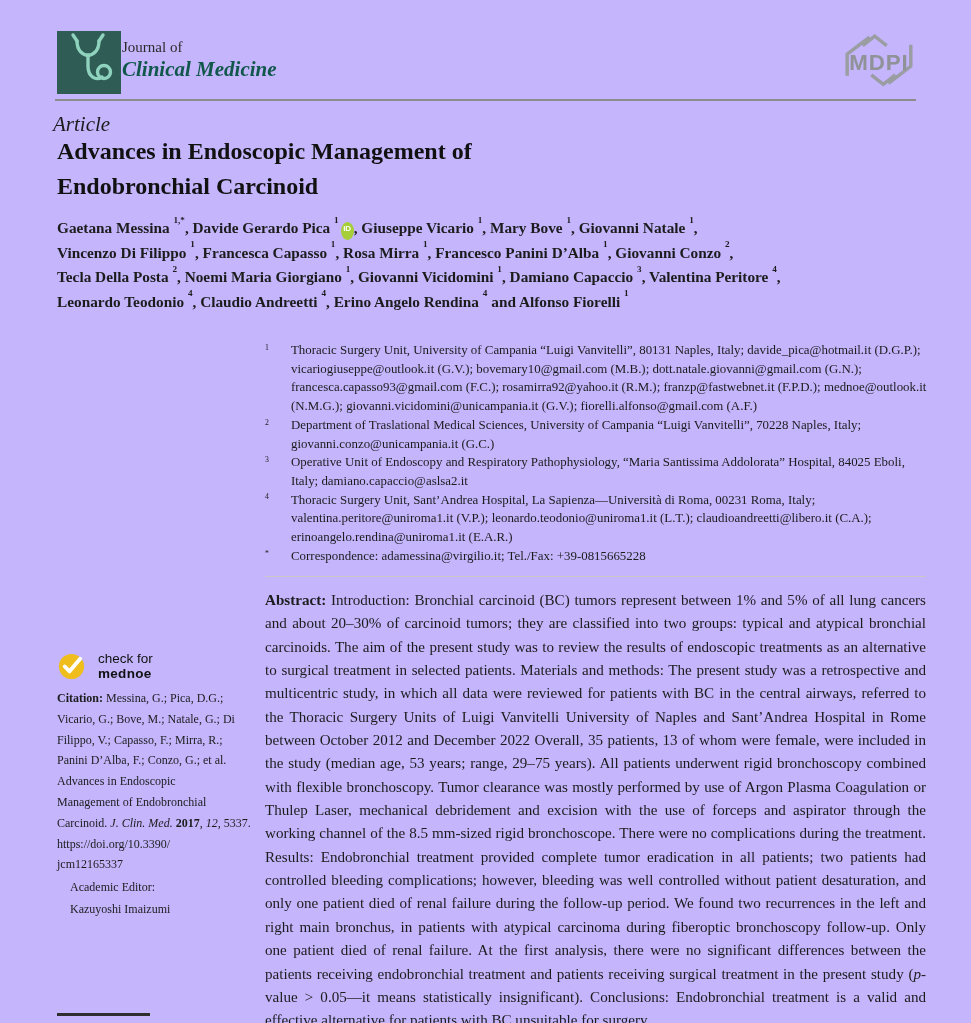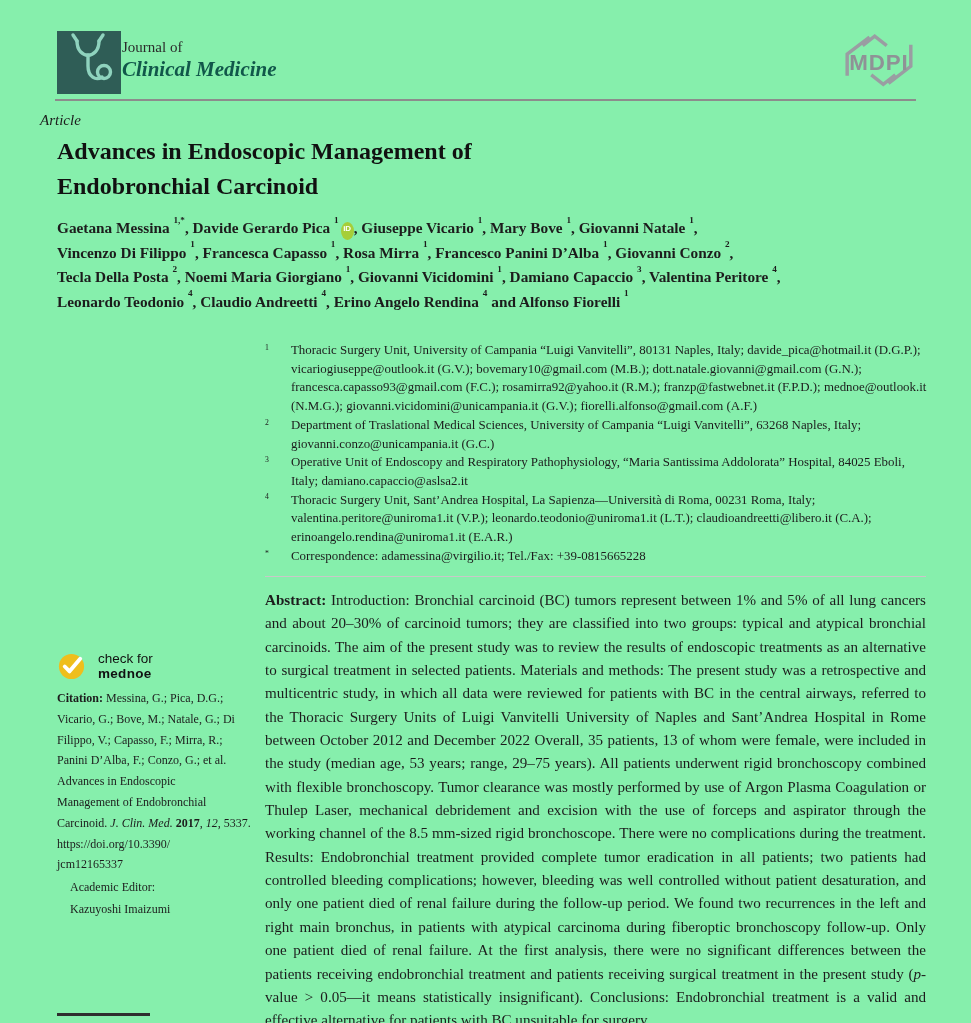--- a/index.html
+++ b/index.html
@@ -1,28 +1,28 @@
 <!DOCTYPE html>
 <html><head>
 <meta charset="utf-8">
 <style>
   html,body{margin:0;padding:0;background:#ffffff;}
-  .page{position:relative;width:971px;height:1023px;background:#86efac;overflow:hidden;
+  .page{position:relative;width:971px;height:1023px;background:#c4b5fd;overflow:hidden;
         font-family:"Liberation Serif",serif;color:#1c1c1c;}
 
   
   .logo-square{position:absolute;left:57px;top:31px;width:64px;height:63px;background:#2F5D56;}
   .journal-text{position:absolute;left:122px;top:39px;}
   .journal-prefix{font-size:15px;color:#2b2b2b;line-height:17px;}
   .journal-name{font-size:21px;font-weight:bold;font-style:italic;color:#11574A;line-height:26px;}
   .mdpi-logo{position:absolute;left:836px;top:31px;width:86px;height:62px;}
   .header-rule{position:absolute;left:55px;top:99px;width:861px;height:2px;background:#8c8c8c;}
 
   
-  .article-kind{position:absolute;left:40px;top:112px;font-style:italic;font-size:15px;font-family:Liberation Serif, serif;}
+  .article-kind{position:absolute;left:53px;top:112px;font-style:italic;font-size:21px;font-family:Liberation Serif, serif;}
   .title{position:absolute;left:57px;top:134px;width:720px;font-size:24px;font-weight:bold;line-height:35px;color:#111;}
   .authors{position:absolute;left:57px;top:216px;width:880px;font-size:15.3px;font-weight:bold;line-height:24.5px;}
   sup{font-size:0.6em;line-height:0;position:relative;top:-0.45em;}
   .orcid-badge{display:inline-block;width:13px;height:18px;border-radius:50%;background:#A6CE39;color:#fff;
                font-family:"Liberation Sans",sans-serif;font-size:8px;font-weight:bold;text-align:center;
                line-height:13px;vertical-align:2px;margin-left:2px;}
 
   
   .affiliations{position:absolute;left:265px;top:341px;width:662px;font-size:12.9px;line-height:18.7px;}
   .aff-row{display:flex;}
@@ -82,21 +82,21 @@
   <h1 class="title" style="margin:0">Advances in Endoscopic Management of<br>Endobronchial Carcinoid</h1>
   <div class="authors">Gaetana Messina <sup>1,*</sup>, Davide Gerardo Pica <sup>1</sup><span class="orcid-badge">iD</span>, Giuseppe Vicario <sup>1</sup>, Mary Bove <sup>1</sup>, Giovanni Natale <sup>1</sup>,<br>Vincenzo Di Filippo <sup>1</sup>, Francesca Capasso <sup>1</sup>, Rosa Mirra <sup>1</sup>, Francesco Panini D’Alba <sup>1</sup>, Giovanni Conzo <sup>2</sup>,<br>Tecla Della Posta <sup>2</sup>, Noemi Maria Giorgiano <sup>1</sup>, Giovanni Vicidomini <sup>1</sup>, Damiano Capaccio <sup>3</sup>, Valentina Peritore <sup>4</sup>,<br>Leonardo Teodonio <sup>4</sup>, Claudio Andreetti <sup>4</sup>, Erino Angelo Rendina <sup>4</sup> and Alfonso Fiorelli <sup>1</sup></div>
 
   <div class="affiliations">
     <div class="aff-row">
       <span class="aff-marker"><sup>1</sup></span>
       <span class="aff-text">Thoracic Surgery Unit, University of Campania “Luigi Vanvitelli”, 80131 Naples, Italy; davide_pica@hotmail.it (D.G.P.); vicariogiuseppe@outlook.it (G.V.); bovemary10@gmail.com (M.B.); dott.natale.giovanni@gmail.com (G.N.); francesca.capasso93@gmail.com (F.C.); rosamirra92@yahoo.it (R.M.); franzp@fastwebnet.it (F.P.D.); mednoe@outlook.it (N.M.G.); giovanni.vicidomini@unicampania.it (G.V.); fiorelli.alfonso@gmail.com (A.F.)</span>
     </div>
     <div class="aff-row">
       <span class="aff-marker"><sup>2</sup></span>
-      <span class="aff-text">Department of Traslational Medical Sciences, University of Campania “Luigi Vanvitelli”, 63268 Naples, Italy; giovanni.conzo@unicampania.it (G.C.)</span>
+      <span class="aff-text">Department of Traslational Medical Sciences, University of Campania “Luigi Vanvitelli”, 70228 Naples, Italy; giovanni.conzo@unicampania.it (G.C.)</span>
     </div>
     <div class="aff-row">
       <span class="aff-marker"><sup>3</sup></span>
       <span class="aff-text">Operative Unit of Endoscopy and Respiratory Pathophysiology, “Maria Santissima Addolorata” Hospital, 84025 Eboli, Italy; damiano.capaccio@aslsa2.it</span>
     </div>
     <div class="aff-row">
       <span class="aff-marker"><sup>4</sup></span>
       <span class="aff-text">Thoracic Surgery Unit, Sant’Andrea Hospital, La Sapienza—Università di Roma, 00231 Roma, Italy; valentina.peritore@uniroma1.it (V.P.); leonardo.teodonio@uniroma1.it (L.T.); claudioandreetti@libero.it (C.A.); erinoangelo.rendina@uniroma1.it (E.A.R.)</span>
     </div>
     <div class="aff-row">

